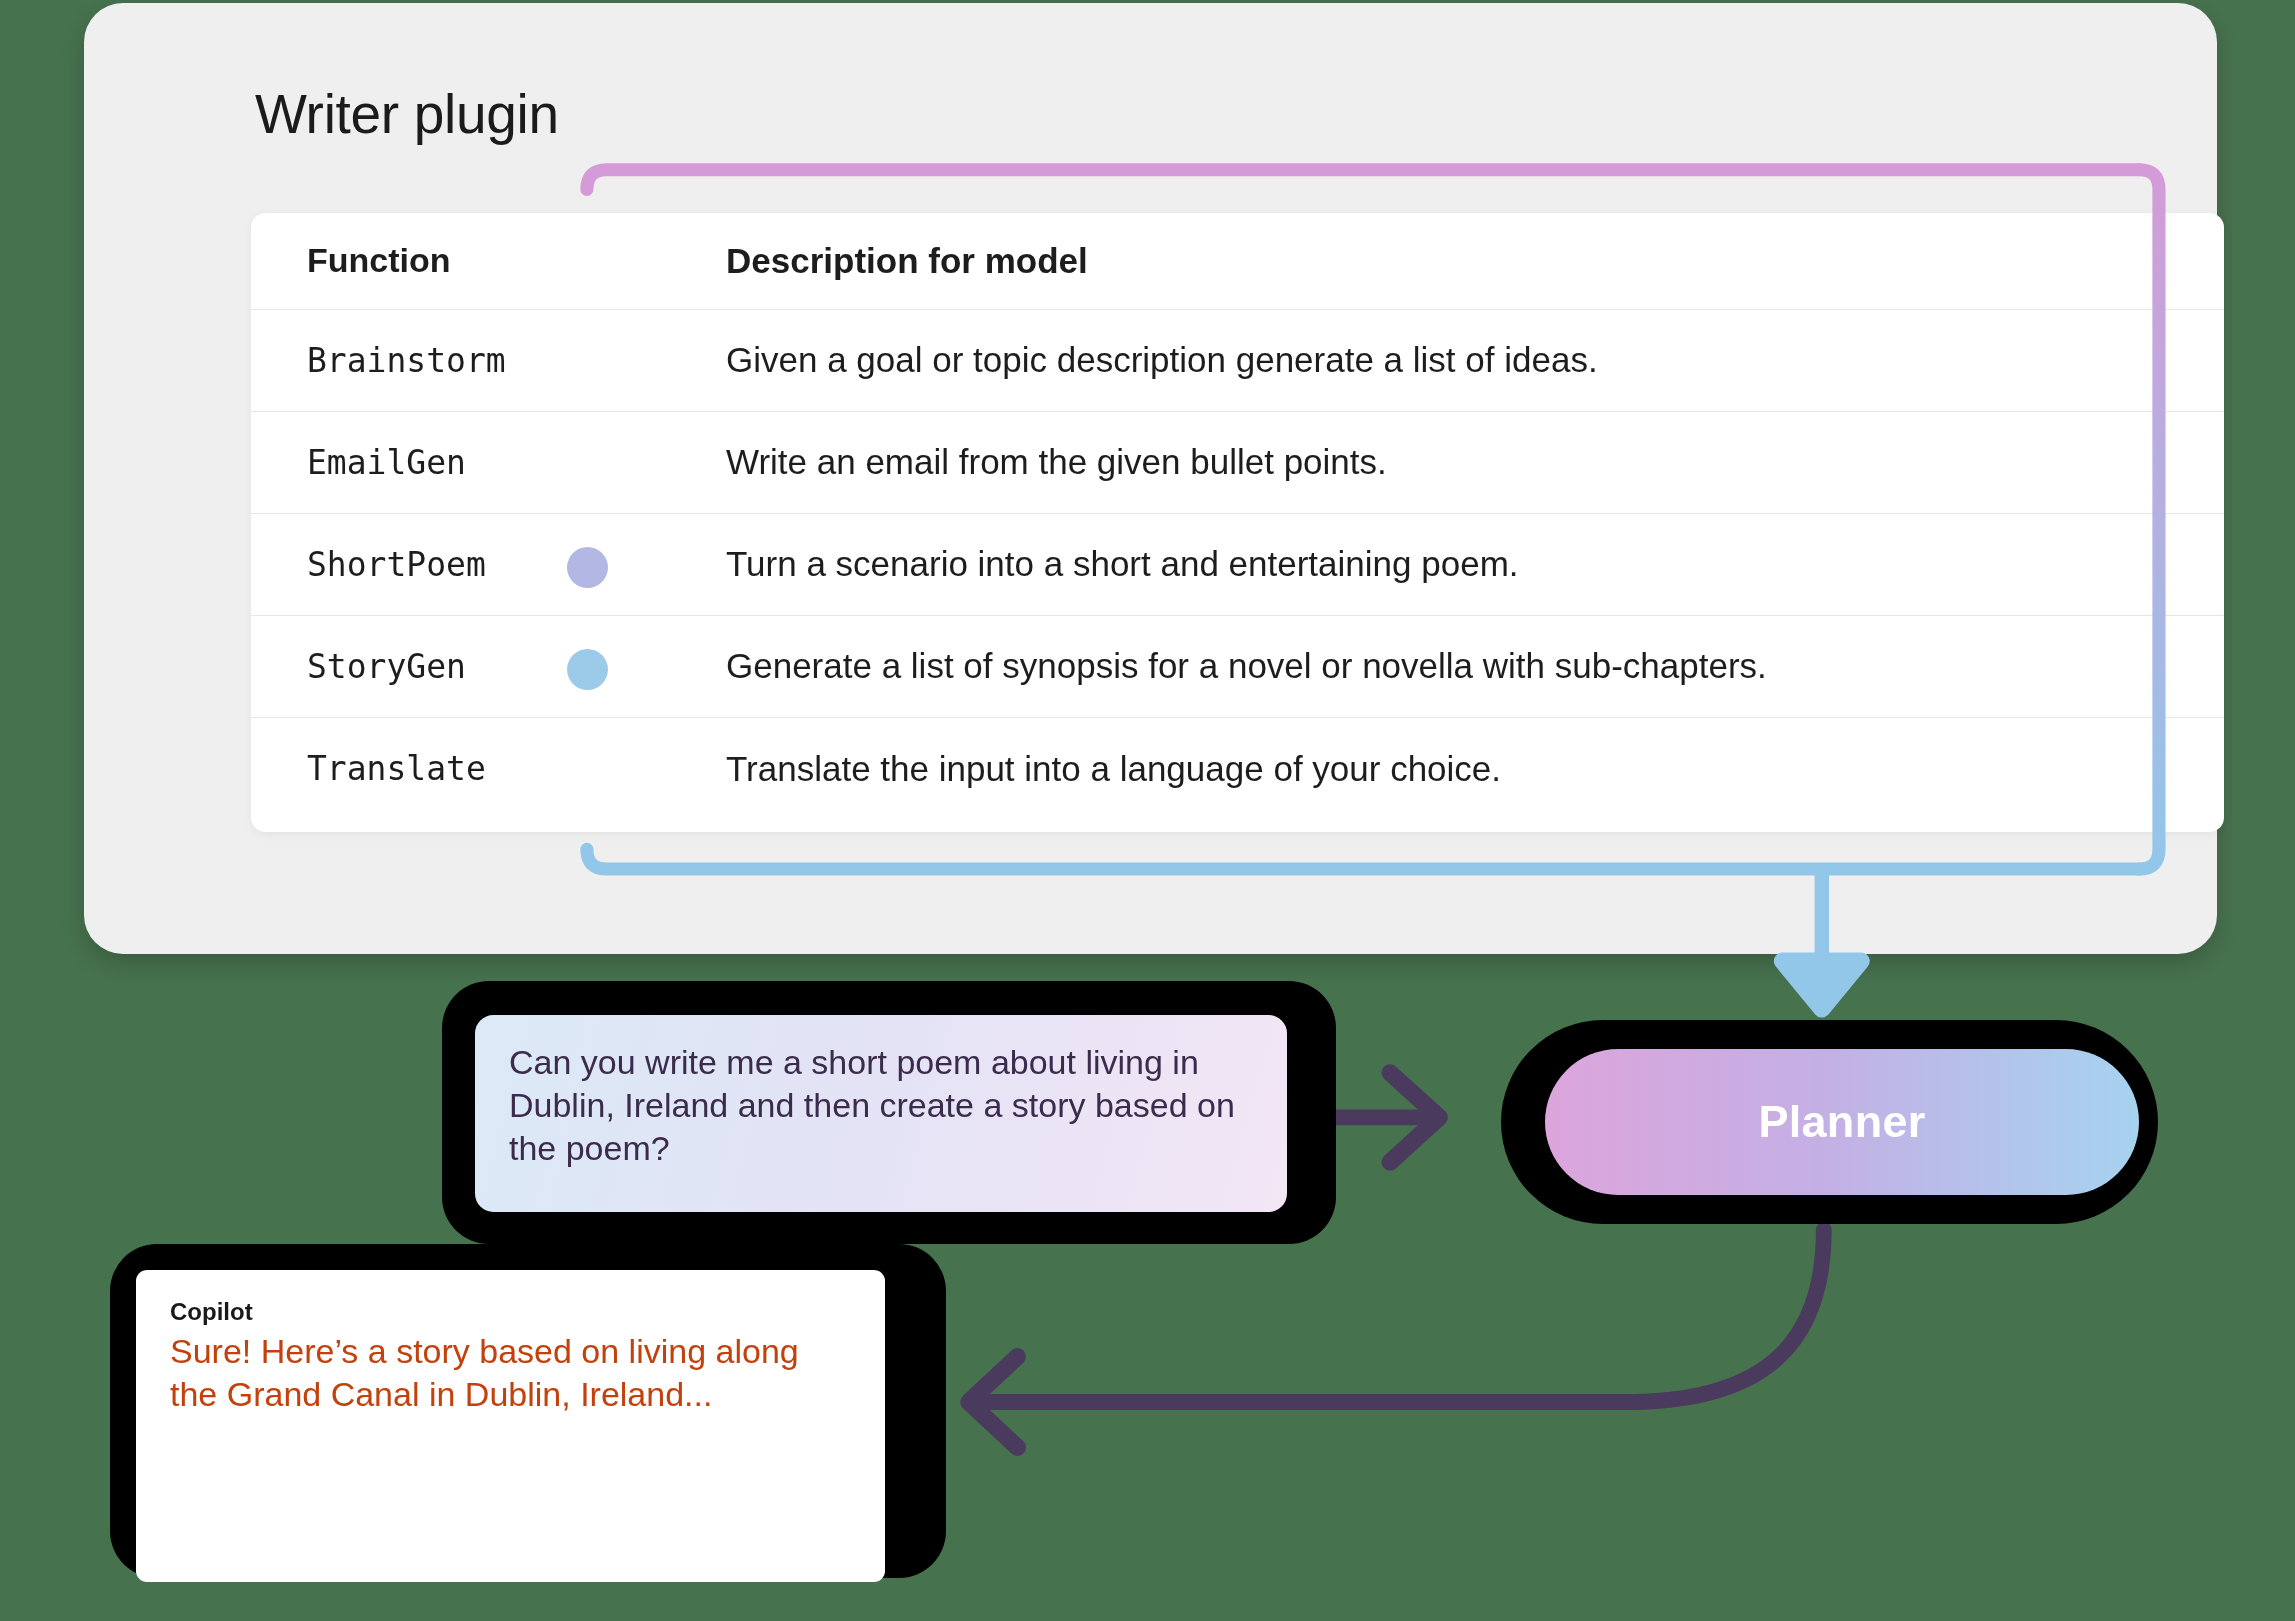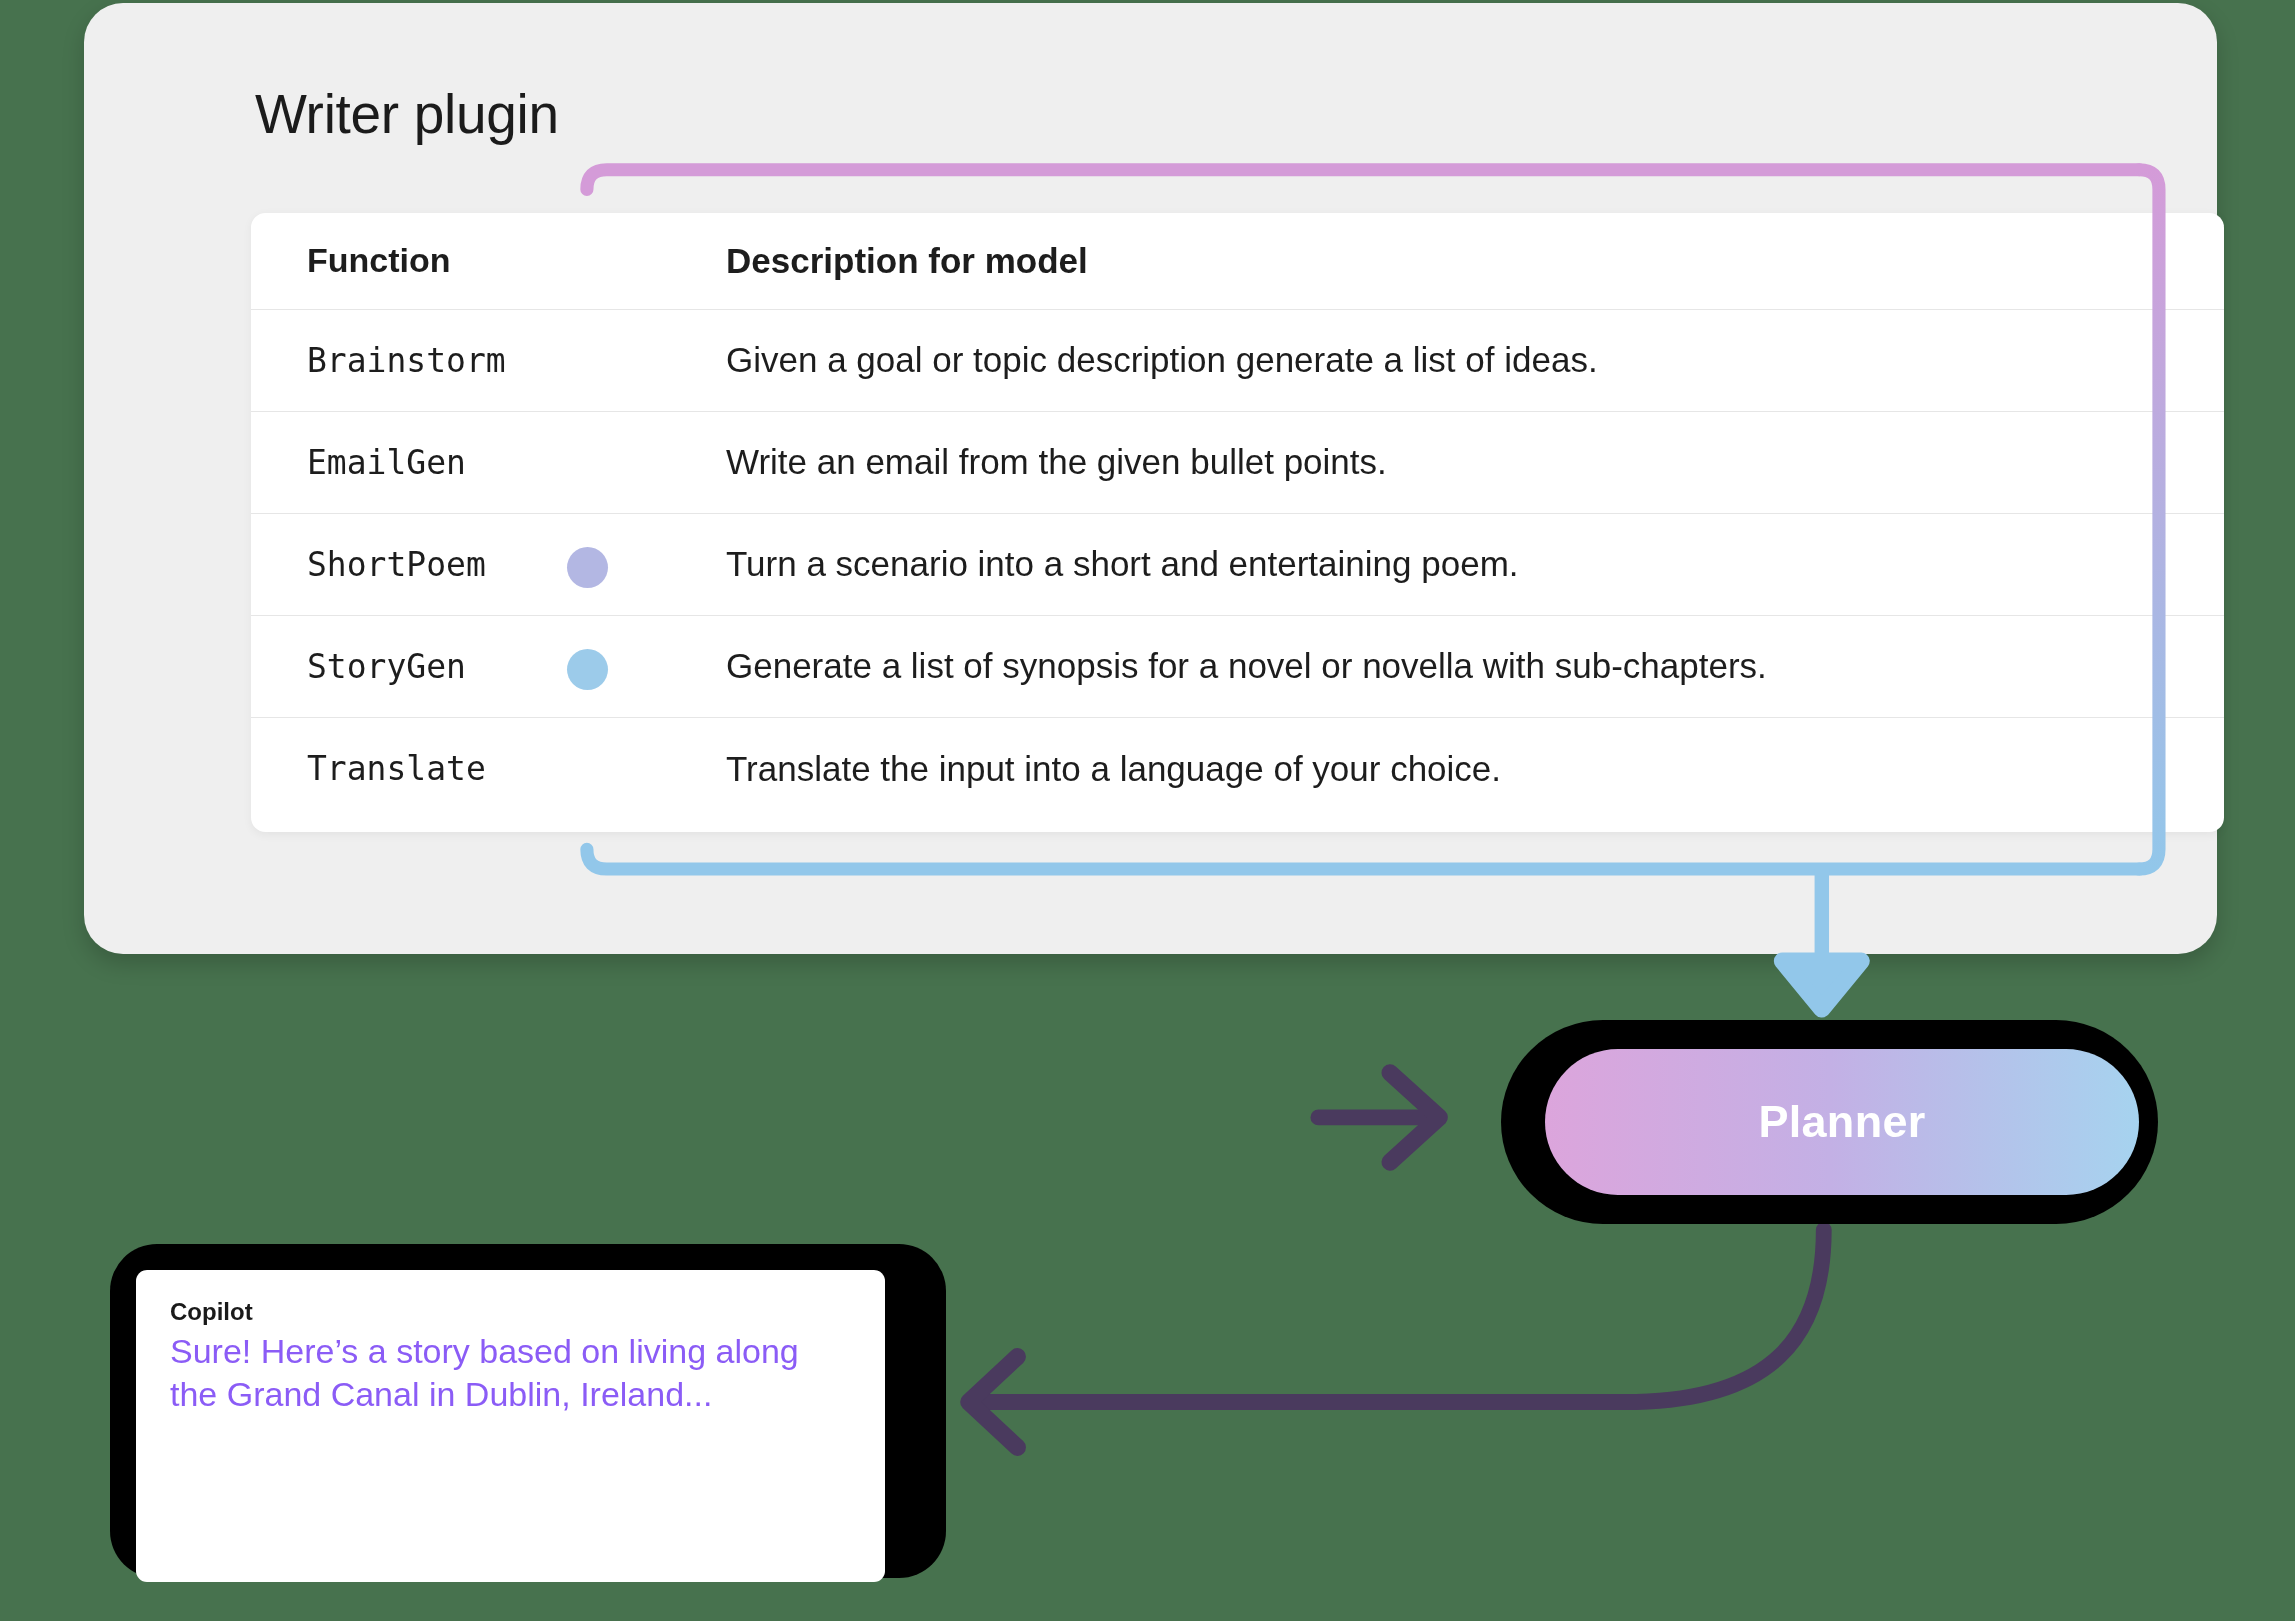--- a/index.html
+++ b/index.html
@@ -146,21 +146,21 @@
   }
   #copilot-label {
     font-size: 24px;
     font-weight: bold;
     color: #1a1a1a;
     margin-bottom: 4px;
   }
   #copilot-text {
     font-size: 34px;
     line-height: 1.26;
-    color: #8b5cf6;
+    color: #c2410c;
   }
 
   
   #planner-wrap {
     position: absolute;
     left: 1501px;
     top: 1020px;
     width: 657px;
     height: 204px;
     background: #000000;
@@ -256,20 +256,23 @@
     <path d="M 2006,1700 L 2185,1700" stroke="#4a3a5e" stroke-width="24" fill="none" stroke-linecap="round"></path>
     <path d="M 2115,1632 L 2190,1700 L 2115,1768" stroke="#4a3a5e" stroke-width="26" fill="none" stroke-linecap="round" stroke-linejoin="round"></path>
 
     <path d="M 2775,1871 C 2775,2040 2690,2128 2490,2133 L 1480,2133" stroke="#4a3a5e" stroke-width="24" fill="none" stroke-linecap="round"></path>
     <path d="M 1548,2064 L 1474,2133 L 1548,2202" stroke="#4a3a5e" stroke-width="26" fill="none" stroke-linecap="round" stroke-linejoin="round"></path>
   </svg>
 
   <div class="dot" id="dot-shortpoem"></div>
   <div class="dot" id="dot-storygen"></div>
 
+  <div id="user-bubble-wrap">
+    <div id="user-bubble">Can you write me a short poem about living in Dublin, Ireland and then create a story based on the poem?</div>
+  </div>
 
   <div id="copilot-bubble-wrap">
     <div id="copilot-bubble">
       <div id="copilot-label">Copilot</div>
       <div id="copilot-text">Sure! Here’s a story based on living along the Grand Canal in Dublin, Ireland...</div>
     </div>
   </div>
 
   <div id="planner-wrap">
     <div id="planner-pill">

